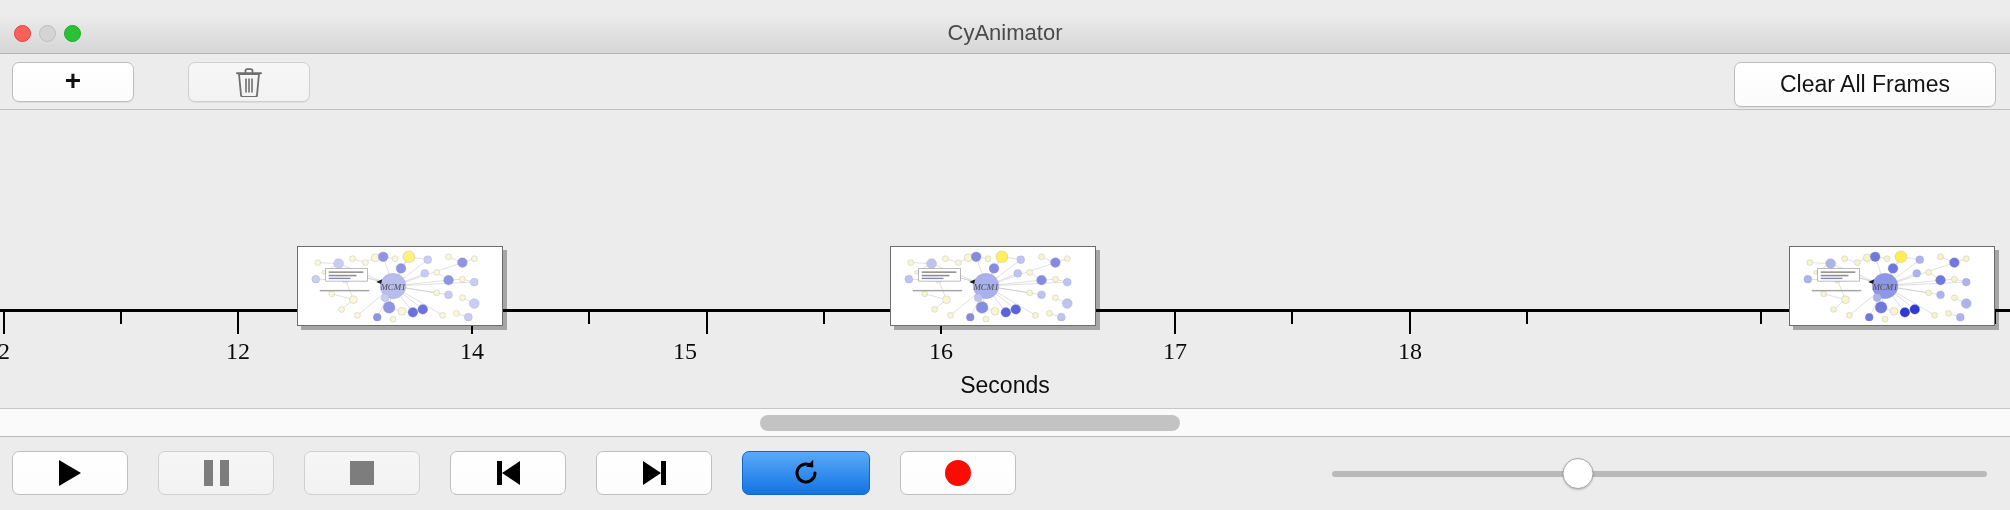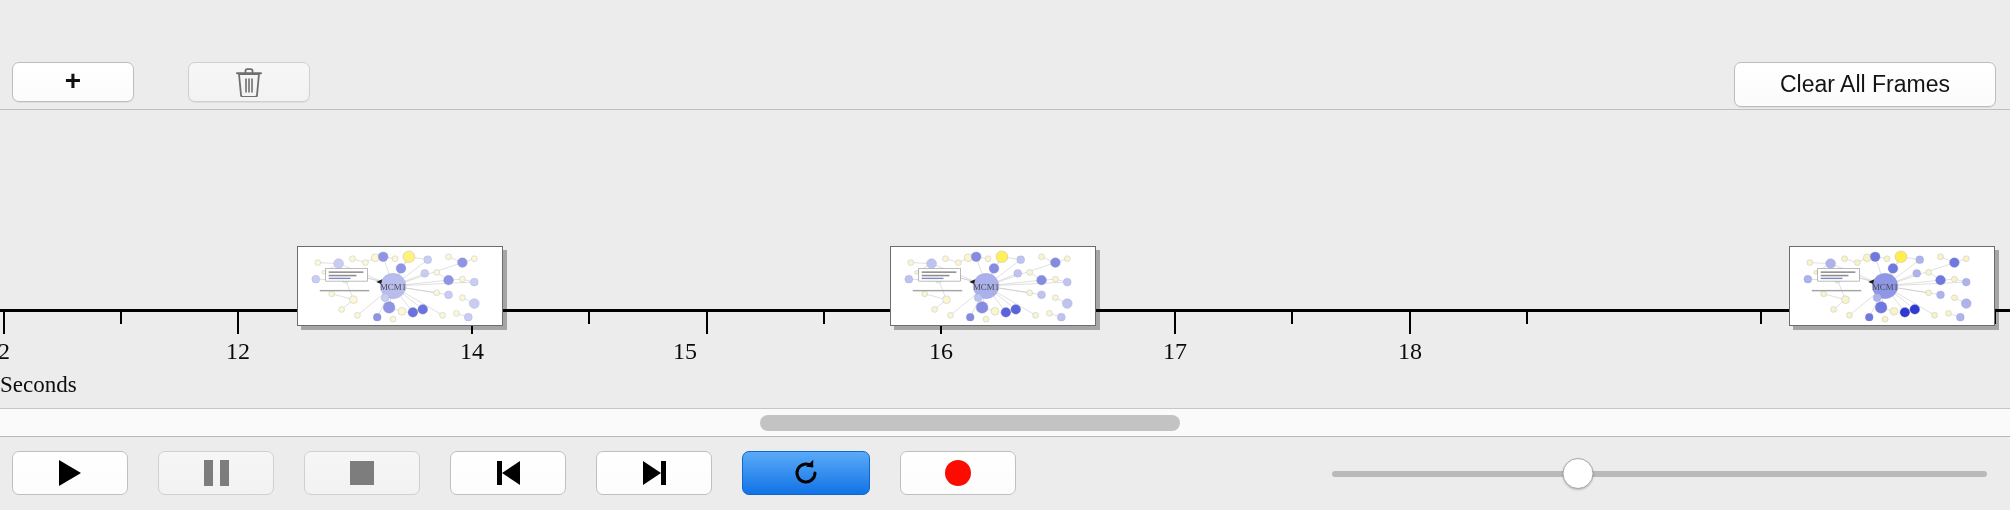--- a/index.html
+++ b/index.html
@@ -168,37 +168,37 @@
     font-size: 24px;
     color: #0b0b0b;
     transform: translateX(-50%);
     white-space: nowrap;
     font-family: "Liberation Serif", serif;
   }
   .axis-title {
     position: absolute;
     top: 262px;
     left: 0; width: 2010px;
+    text-align: center;
     font-size: 23px;
     color: #0d0d0d;
-    font-family: Liberation Serif, serif;
   }
 
   
   .frame {
     position: absolute;
     top: 216px;
     width: 206px; height: 80px;
     transform: translateY(-80px);
     background: #ffffff;
     border: 1px solid #6d6d6d;
     box-shadow: 4px 4px 0 rgba(0,0,0,.30);
     overflow: hidden;
   }
-  .frame .net { position: absolute; inset: 0; }
+  .frame .net { position: absolute; inset: 0; font-style: italic; }
   .frame svg { width: 100%; height: 100%; display: block; }
 
   
   .hscroll {
     position: absolute;
     left: 0; top: 409px;
     width: 2010px; height: 28px;
     background: #fafafa;
     border-bottom: 1px solid #b9b9b9;
   }
@@ -299,20 +299,28 @@
     transform: translateX(-50%);
     cursor: default;
   }
 </style>
 </head>
 <body>
 
 <div id="app">
 
 
+  <div class="titlebar">
+    <div class="win-title">CyAnimator</div>
+    <div class="traffic">
+      <span class="light red"></span>
+      <span class="light yellow"></span>
+      <span class="light green"></span>
+    </div>
+  </div>
 
   <div class="toolbar">
 
     <div class="btn tb-add">
       <span class="plus-glyph">+</span>
     </div>
 
     <div class="btn flat tb-trash">
       <svg class="trash-svg" viewBox="0 0 26 30">
         <path d="M3 7 h20 l-2 21 a2 2 0 0 1 -2 2 h-12 a2 2 0 0 1 -2 -2 z" fill="none" stroke="#6f6f6f" stroke-width="1.8"></path>

